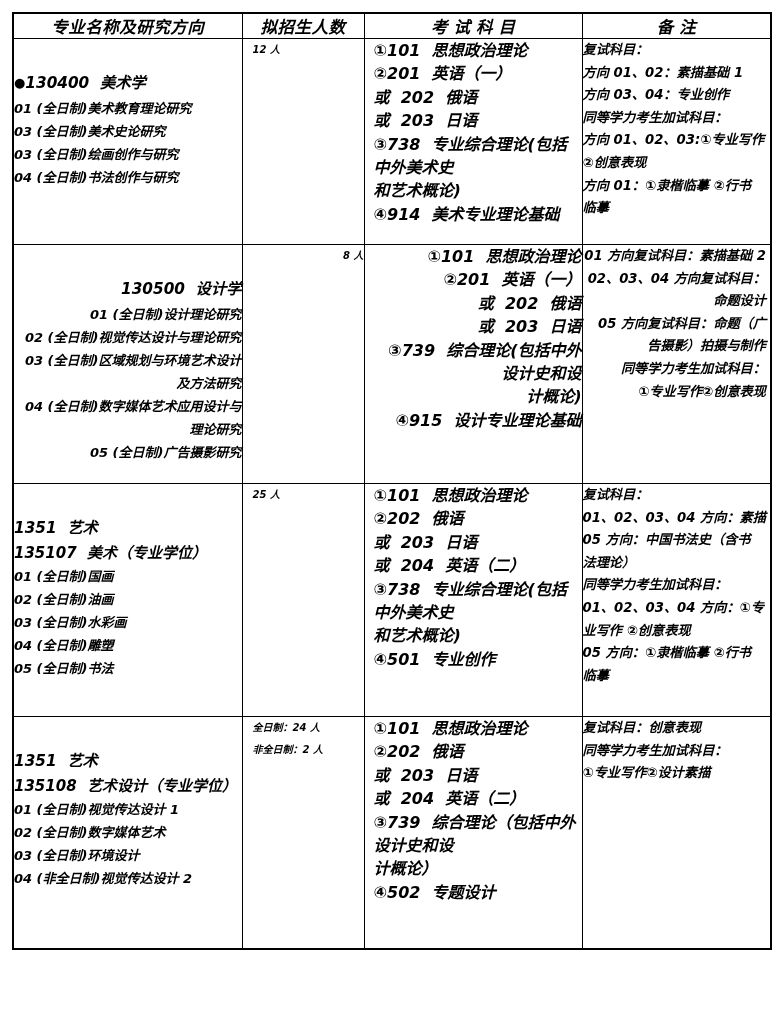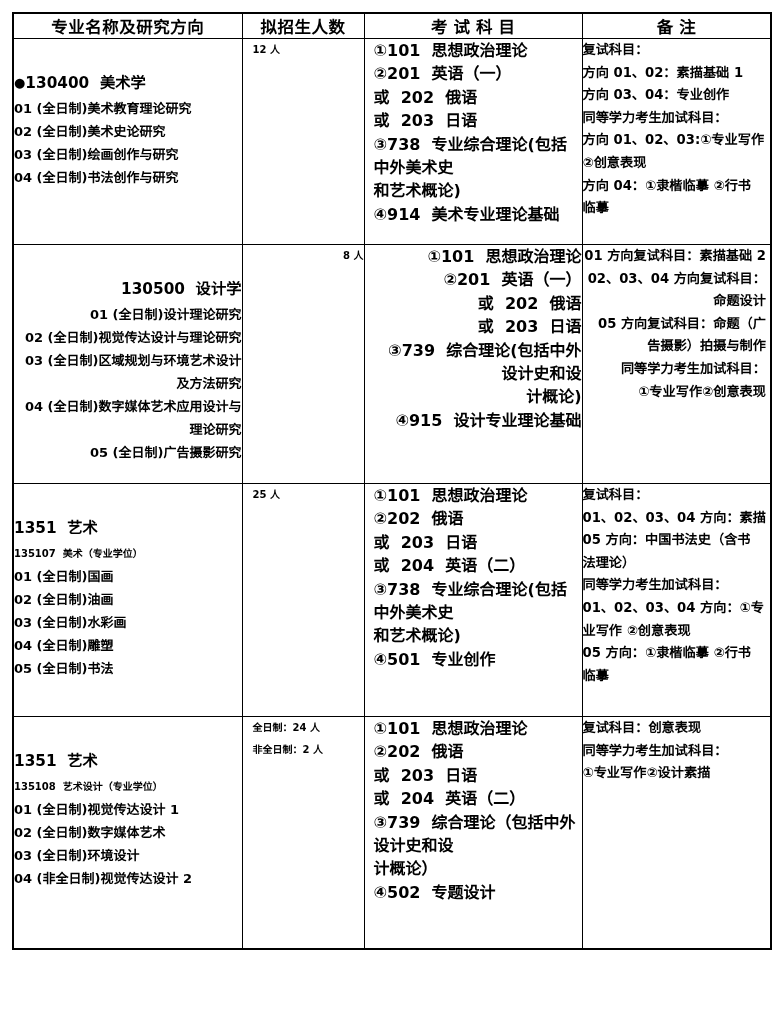--- a/index.html
+++ b/index.html
@@ -34,20 +34,21 @@
   table.catalog col.c-major   { width: 229px; }
   table.catalog col.c-quota   { width: 122px; }
   table.catalog col.c-subject { width: 218px; }
   table.catalog col.c-remark  { width: 189px; }
 
   table.catalog th,
   table.catalog td {
     border: 1px solid #000;
     vertical-align: top;
     padding: 0;
+    font-style: italic;
   }
 
   
   thead th {
     border-bottom: 2px solid #000;
     text-align: center;
     font-weight: bold;
     font-size: 16.5px;
     padding: 12px 0 11px 0;
     letter-spacing: 0.5px;
@@ -77,21 +78,21 @@
 
   
   .line.title {
     font-size: 15.3px;
     line-height: 25px;
     font-weight: bold;
     margin-bottom: 1px;
     margin-top: 32px;
   }
   .line.subtitle {
-    font-size: 10px;
+    font-size: 15px;
     line-height: 23px;
     font-weight: bold;
   }
   .line.dir {
     font-size: 13px;
     line-height: 23px;
   }
 
   
   .line.quota-line {
@@ -140,21 +141,21 @@
         <th>拟招生人数</th>
         <th class="spaced">考试科目</th>
         <th class="spaced">备注</th>
       </tr>
     </thead>
     <tbody>
         <tr class="row-meishuxue">
           <td class="major">
             <span class="line title"><span class="bullet-dot">●</span><span>130400</span>  <span>美术学</span></span>
             <span class="line dir">01 (全日制)美术教育理论研究</span>
-            <span class="line dir">02 (全日制)美术史论研究</span>
+            <span class="line dir">03 (全日制)美术史论研究</span>
             <span class="line dir">03 (全日制)绘画创作与研究</span>
             <span class="line dir">04 (全日制)书法创作与研究</span>
           </td>
           <td class="quota">
             <span class="line quota-line">12 人</span>
           </td>
           <td class="subject">
             <span class="line subj">①101  思想政治理论</span>
             <span class="line subj">②201  英语（一）</span>
             <span class="line subj">或  202  俄语</span>
@@ -163,21 +164,21 @@
             <span class="line subj">和艺术概论)</span>
             <span class="line subj">④914  美术专业理论基础</span>
           </td>
           <td class="remark">
             <span class="line rmk">复试科目：</span>
             <span class="line rmk">方向 01、02：素描基础 1</span>
             <span class="line rmk">方向 03、04：专业创作</span>
             <span class="line rmk">同等学力考生加试科目：</span>
             <span class="line rmk">方向 01、02、03:①专业写作</span>
             <span class="line rmk">②创意表现</span>
-            <span class="line rmk">方向 04：①隶楷临摹 ②行书</span>
+            <span class="line rmk">方向 01：①隶楷临摹 ②行书</span>
             <span class="line rmk">临摹</span>
           </td>
         </tr>
         <tr class="row-sheji">
           <td class="major">
             <span class="line title"><span>130500</span>  <span>设计学</span></span>
             <span class="line dir">01 (全日制)设计理论研究</span>
             <span class="line dir">02 (全日制)视觉传达设计与理论研究</span>
             <span class="line dir">03 (全日制)区域规划与环境艺术设计</span>
             <span class="line dir">及方法研究</span>

